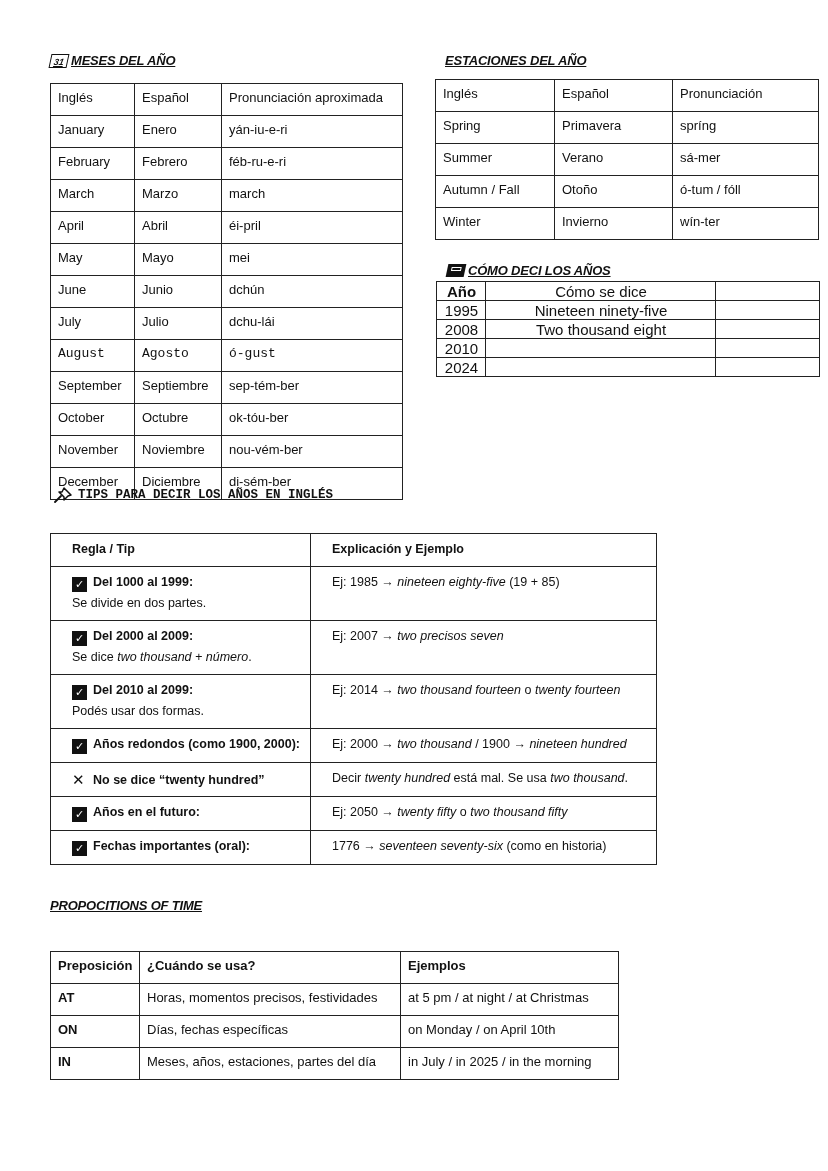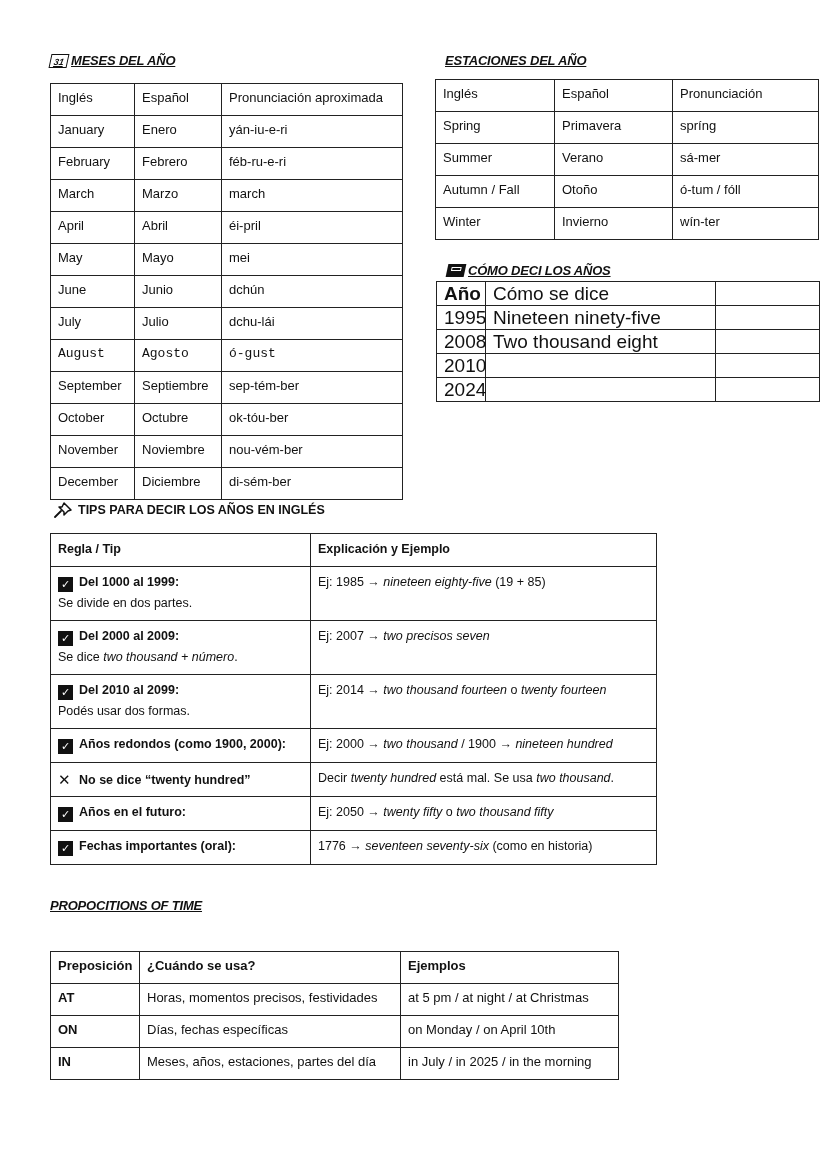--- a/index.html
+++ b/index.html
@@ -18,22 +18,22 @@
     font-weight: bold; font-size: 12.5px; white-space: nowrap;
     display: flex; align-items: center; gap: 6px;
   }
   table { border-collapse: collapse; position: absolute; table-layout: fixed; }
   td, th {
     border: 1px solid #222; text-align: left; vertical-align: top;
     font-weight: normal; padding: 6px 7px 0 7px; box-sizing: border-box;
     white-space: nowrap; font-size: 13px;
   }
   .bold { font-weight: bold; }
-  .small td { padding: 1px 6px 0 7px; font-size: 19px; }
-  .tips td { font-size: 12.5px; padding: 8px 7px 0 7px; }
+  .small td { padding: 1px 6px 0 7px; font-size: 15px; text-align: center; }
+  .tips td { font-size: 12.5px; padding: 8px 7px 0 21px; }
   .tips td i { font-style: italic; }
   .chk {
     display: inline-block; width: 15px; height: 15px; background: #111;
     color: #fff; font-size: 11px; line-height: 15px; text-align: center;
     vertical-align: -2px; margin-right: 6px; font-weight: bold;
   }
   .xmark { display: inline-block; width: 15px; margin-right: 6px; font-weight: bold; font-size: 15px; vertical-align: -1px; }
   .cal-icon {
     display: inline-block; width: 18px; height: 14px; border: 1.5px solid #111;
     font-size: 9px; line-height: 14px; text-align: center; font-weight: bold;
@@ -200,21 +200,21 @@
         <td></td>
       </tr>
       <tr style="height: 19px;">
         <td>2024</td>
         <td></td>
         <td></td>
       </tr>
     </tbody>
 </table>
 
-<div class="abs heading-plain" style="left:54px; top:502px;">
+<div class="abs heading-plain" style="left:54px; top:487px;font-family:Liberation Mono, monospace;">
   <svg width="18" height="16" viewBox="0 0 18 16">
     <path d="M10 1 L17 8 L14 9 L10 13 L10 10 L5 5 L8 5 Z" fill="none" stroke="#111" stroke-width="1.5" stroke-linejoin="round"></path>
     <path d="M7 9 L1 15" stroke="#111" stroke-width="1.8" stroke-linecap="round"></path>
   </svg>
   <span>TIPS PARA DECIR LOS AÑOS EN INGLÉS</span>
 </div>
 <table id="tips-table" class="tips" style="left:50px; top:533px; width:606px;">
   <colgroup>
       <col style="width:260px">
       <col style="width:346px">

